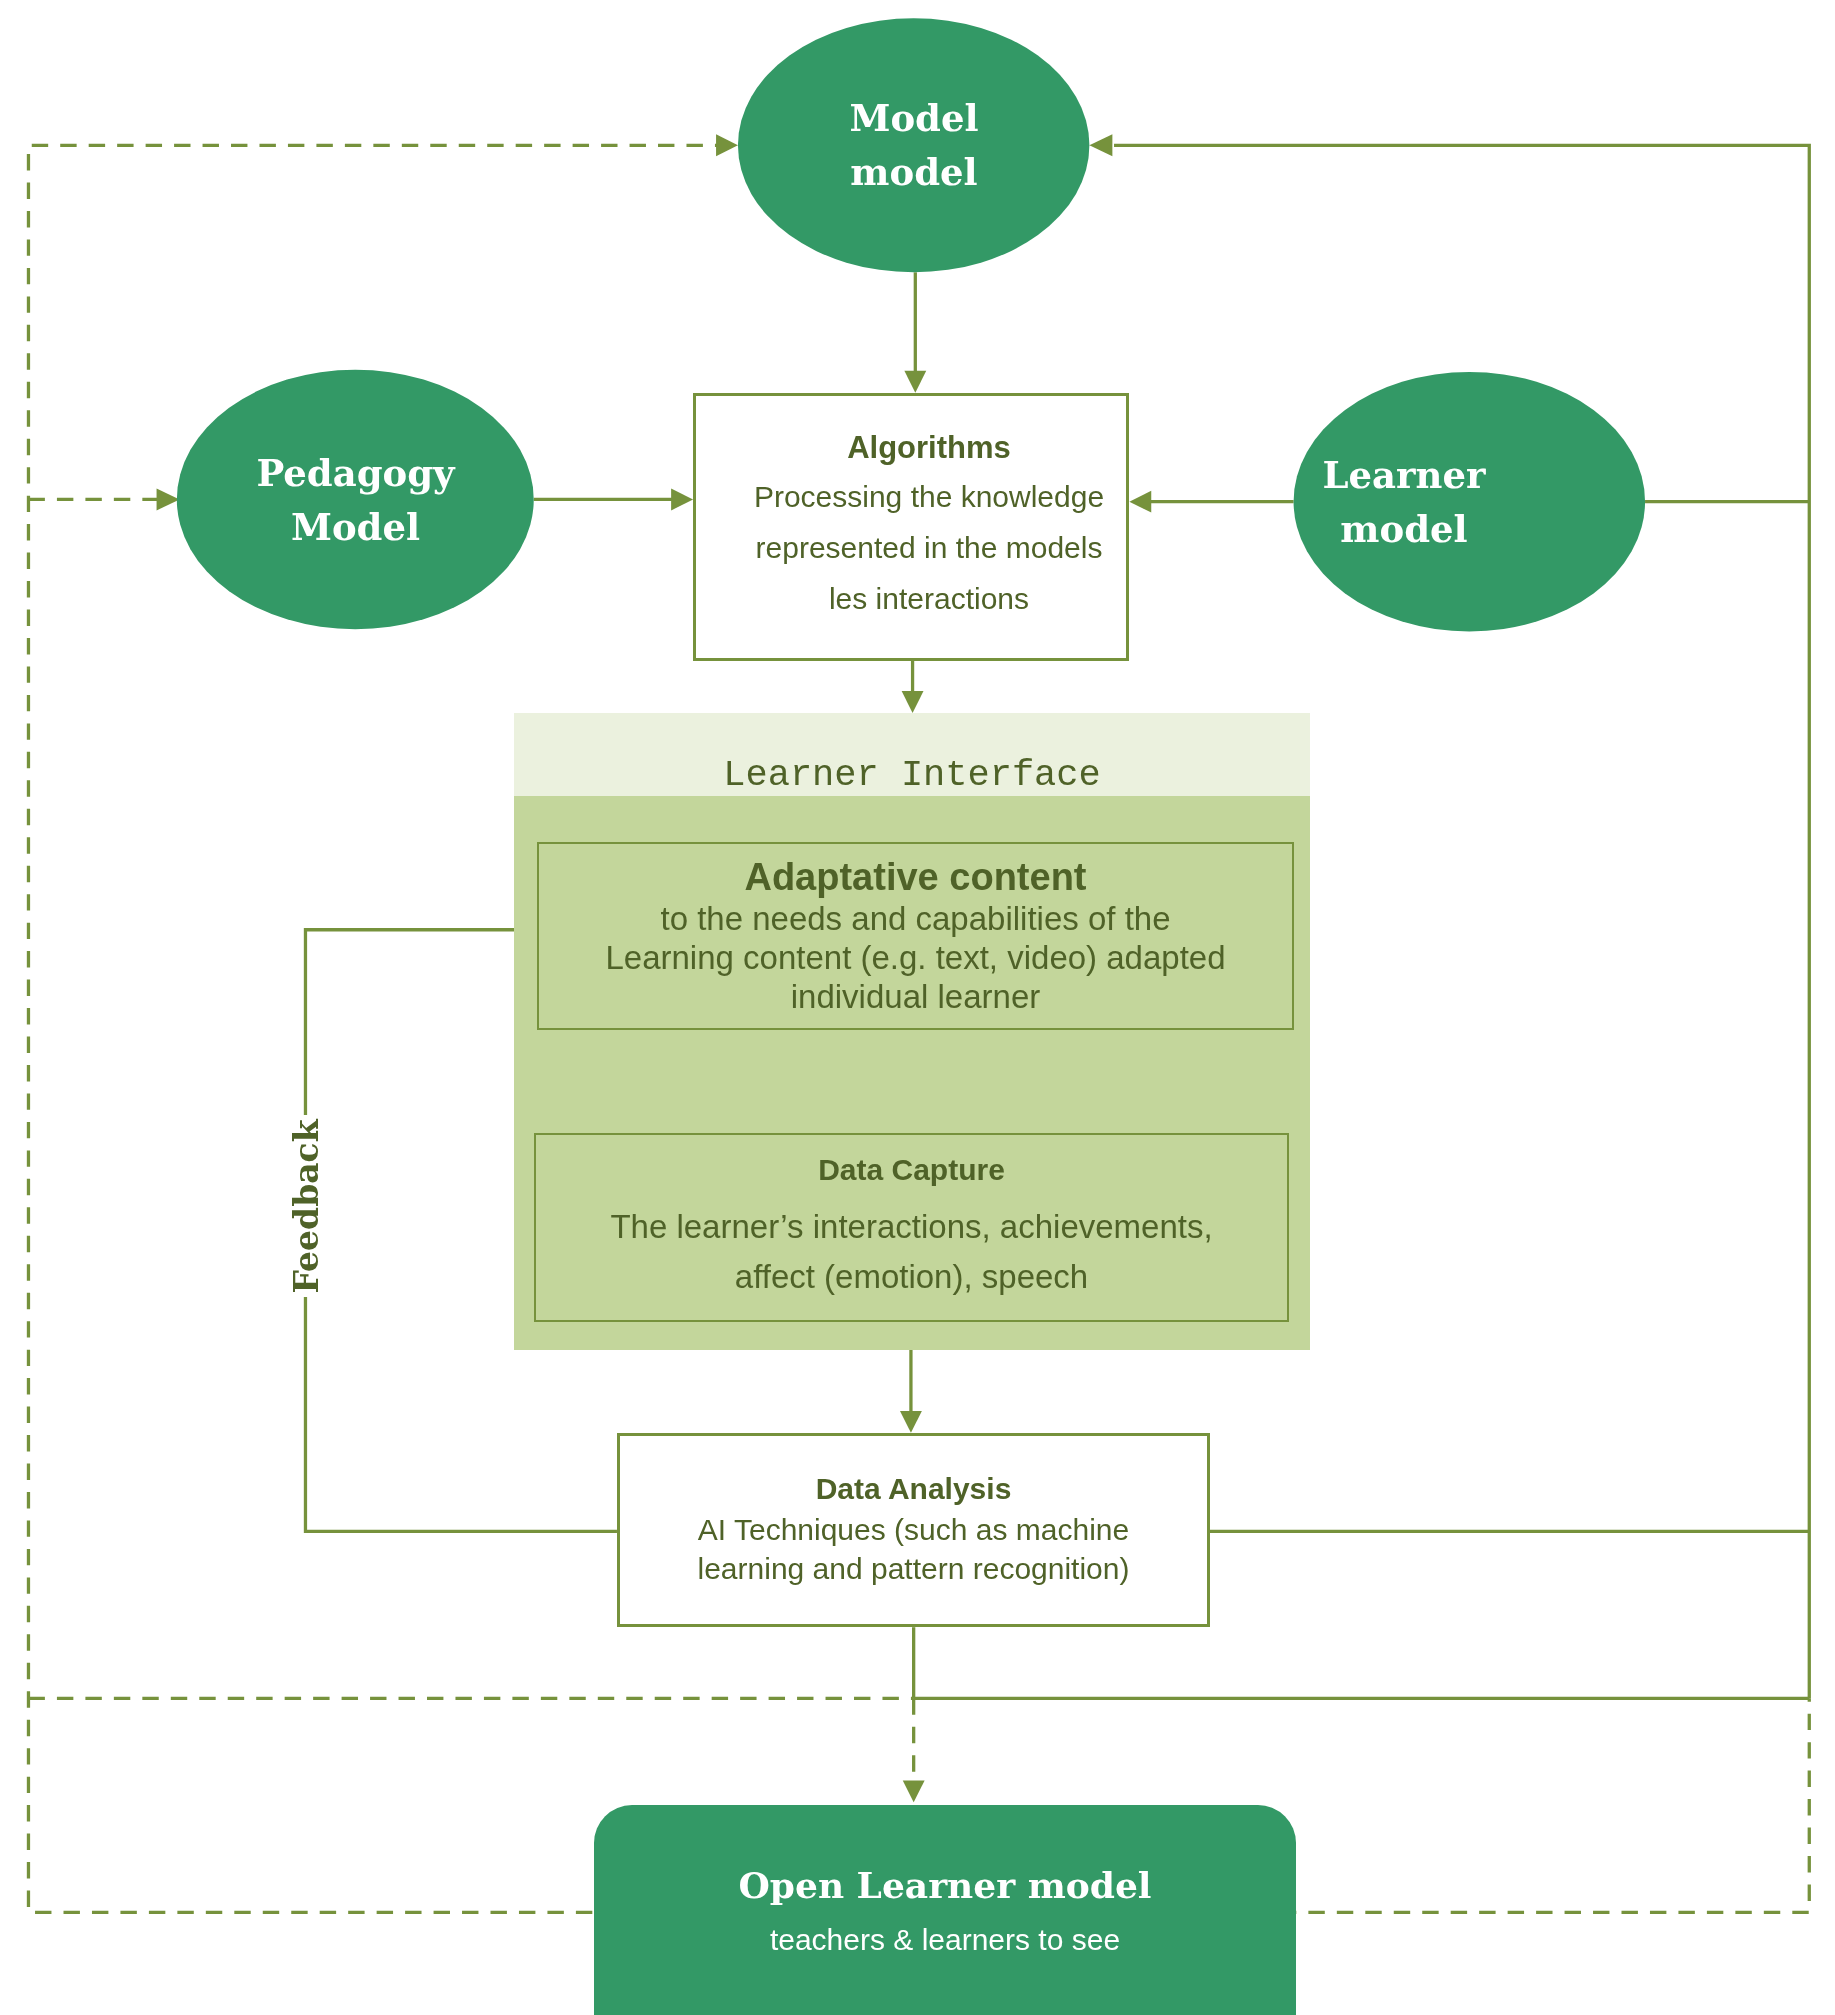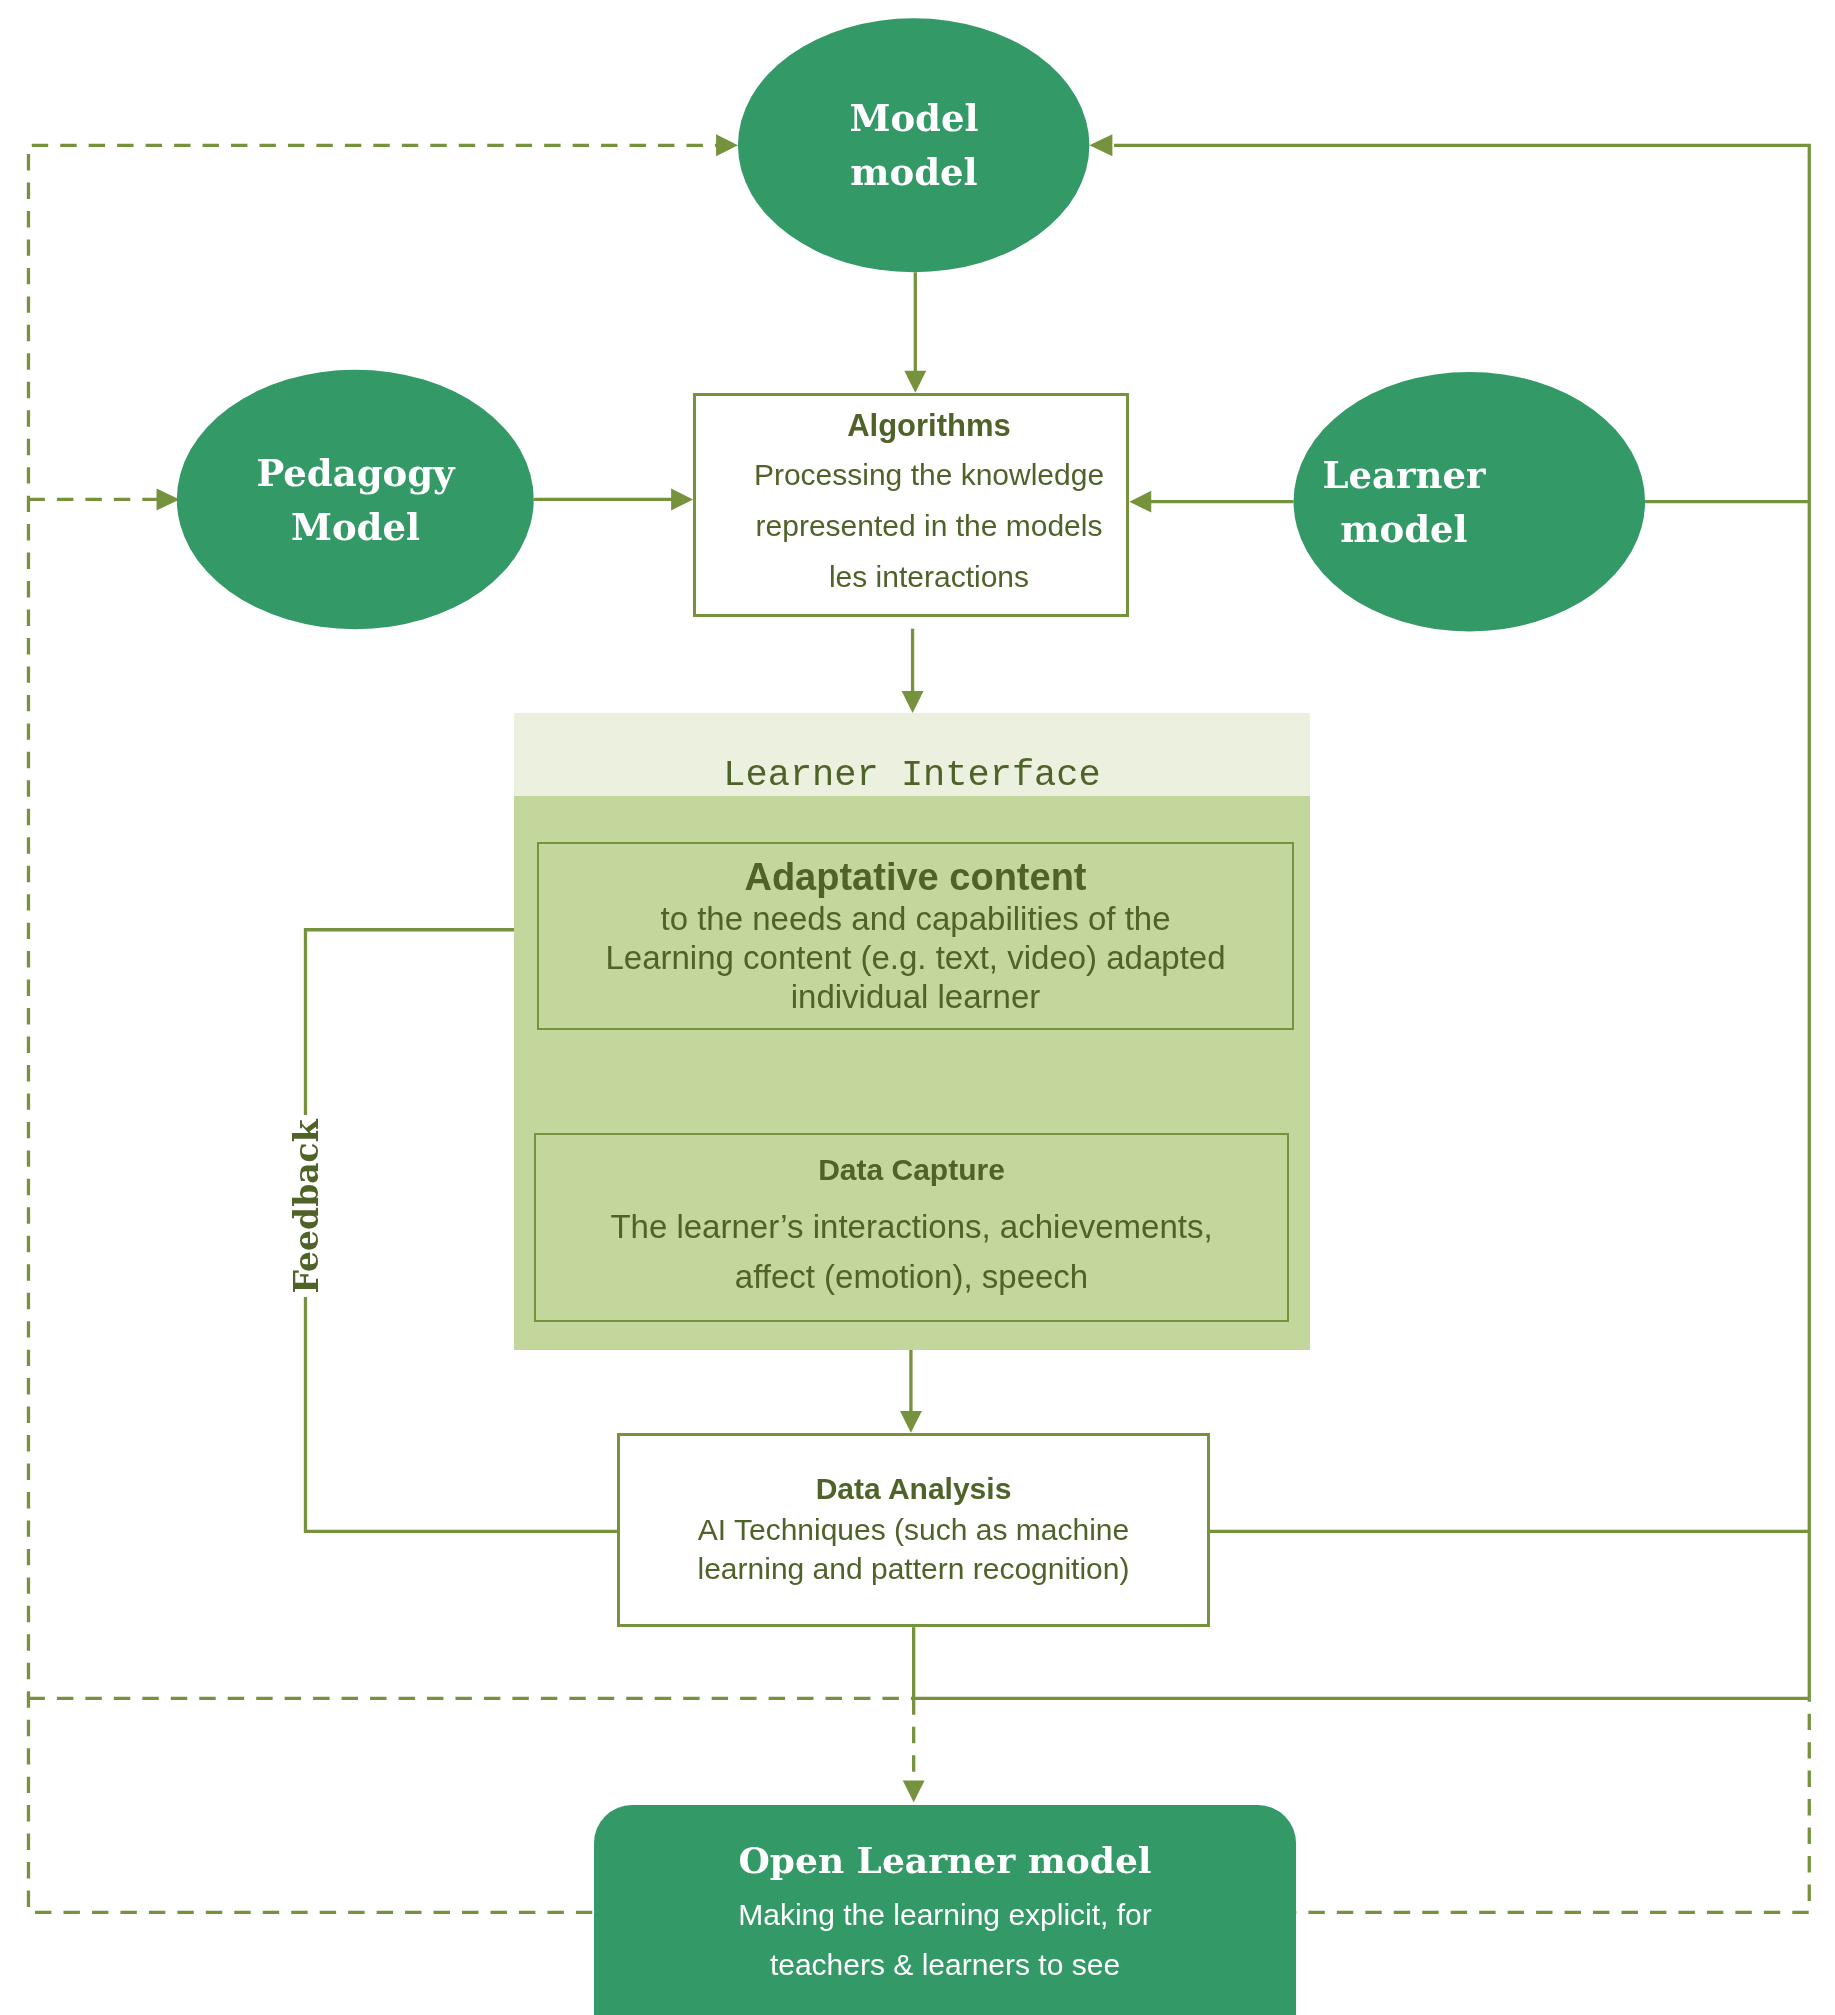--- a/index.html
+++ b/index.html
@@ -75,21 +75,21 @@
 </div>
 <div class="node-text serif-title" style="left:177px; top:370px; width:357px; height:260px;">
   <div>Pedagogy</div>
   <div>Model</div>
 </div>
 <div class="node-text serif-title" style="left:1228px; top:372px; width:352px; height:260px;">
   <div>Learner</div>
   <div>model</div>
 </div>
 
-<div class="boxw white-box node-text" style="left:693px; top:393px; width:436px; height:224px;padding-left:36px;">
+<div class="boxw white-box node-text" style="left:693px; top:393px; width:436px; height:268px;padding-left:36px;">
   <div class="box-title" style="margin-bottom:4.4px;">Algorithms</div>
   <div class="box-body">Processing the knowledge</div>
   <div class="box-body">represented in the models</div>
   <div class="box-body">les interactions</div>
 </div>
 
 <div class="li-header">
   <span>Learner Interface</span>
 </div>
 <div class="li-panel"></div>
@@ -112,16 +112,15 @@
   <div class="box-body" style="line-height:39px;">AI Techniques (such as machine</div>
   <div class="box-body" style="line-height:39px;">learning and pattern recognition)</div>
 </div>
 
 <div class="feedback">
   <span>Feedback</span>
 </div>
 
 <div class="olm node-text">
   <div class="serif-title" style="font-size:36px; line-height:60px;">Open Learner model</div>
-  <div class="box-body" style="color:#ffffff; font-size:30px; line-height:50px;">Making the learning explicit, for</div>
   <div class="box-body" style="color:#ffffff; font-size:30px; line-height:50px;">teachers &amp; learners to see</div>
 </div>
 
 
 </body></html>

